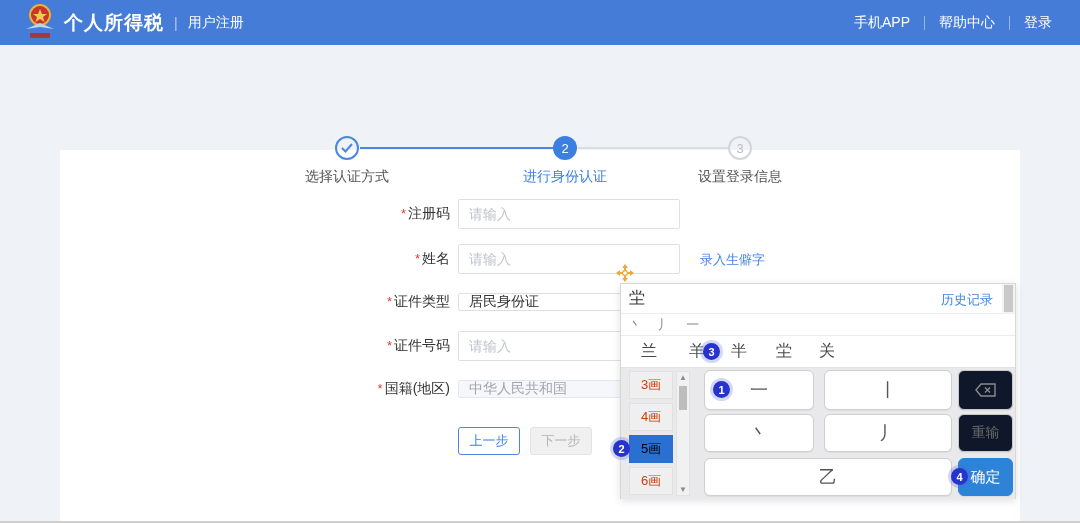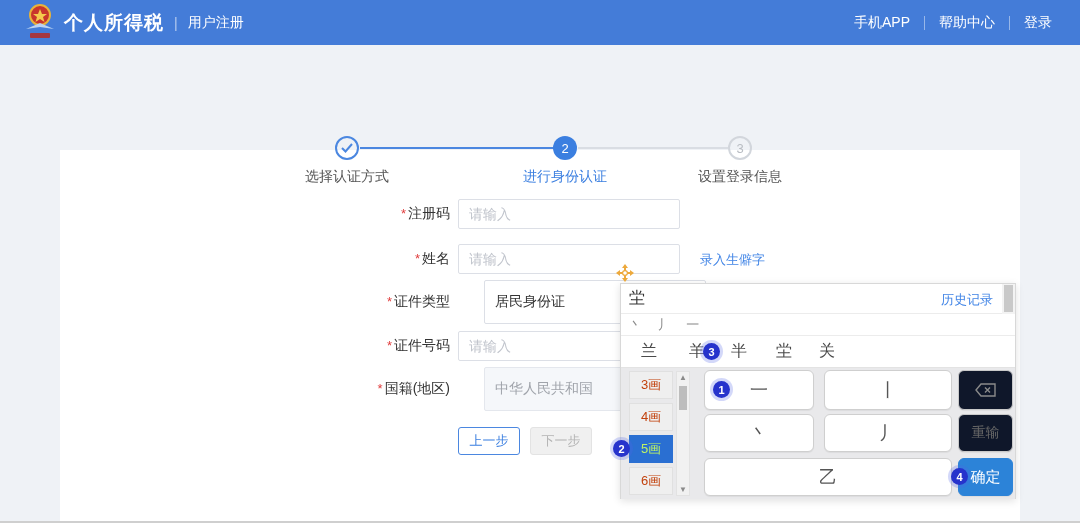--- a/index.html
+++ b/index.html
@@ -42,23 +42,23 @@
   .card { position:absolute; left:60px; top:150px; width:960px; height:373px;
     background:#fff; z-index:1; }
   .form-row { position:absolute; height:30px; display:flex; align-items:center; }
   .form-label { position:absolute; width:190px; text-align:right; font-size:14px; color:#333; }
   .req { color:#e03c3c; margin-right:2px; font-size:13px; }
   .fr-input { position:absolute; left:398px; width:222px; height:30px;
     border:1px solid #dcdfe6; border-radius:2px; padding:0 10px; font-size:14px;
     color:#333; background:#fff; outline:none;
     font-family:"Liberation Sans","DejaVu Sans",sans-serif; }
   .fr-input::placeholder { color:#c0c4cc; }
-  .fr-select { position:absolute; left:398px; width:222px; height:44px;
+  .fr-select { position:absolute; left:398px; width:222px; height:18px;
     border:1px solid #dcdfe6; border-radius:2px; padding:0 10px; font-size:14px;
-    color:#333; background:#fff; display:flex; align-items:center; cursor:pointer;margin-left:26px; }
+    color:#333; background:#fff; display:flex; align-items:center; cursor:pointer; }
   .fr-disabled { background:#f5f7fa; color:#a0a4ab; border-color:#e4e7ed; }
   .field-link { position:absolute; font-size:13px; color:#4285e6; cursor:pointer; }
   .btn { position:absolute; height:28px; width:62px; border-radius:3px; font-size:13px;
     display:flex; align-items:center; justify-content:center; cursor:pointer;
     font-family:"Liberation Sans","DejaVu Sans",sans-serif; }
   .btn-prev { left:398px; top:277px; background:#fff; border:1px solid #4b87e0; color:#3b7fe0; }
   .btn-next { left:470px; top:277px; background:#f0f0f0; border:1px solid #e3e3e3; color:#b3b3b3; }
   
   .ime { position:absolute; left:620px; top:283px; width:396px; height:216px;
     background:#fff; border:1px solid #d8d8d8; box-shadow:0 2px 8px rgba(0,0,0,.12); z-index:10; }
@@ -72,21 +72,21 @@
   .ime-strokes-row { position:absolute; left:0; top:30px; width:100%; height:22px;
     border-bottom:1px solid #ececec; }
   .ime-strokes { position:absolute; left:8px; top:2px; font-size:13px; color:#8a8a8a; letter-spacing:6px; }
   .ime-cand-row { position:absolute; left:0; top:52px; width:100%; height:32px;
     border-bottom:1px solid #e3e3e3; }
   .cand { position:absolute; top:5px; font-size:16px; color:#4a4a4a; cursor:pointer; }
   .ime-kb { position:absolute; left:0; top:84px; width:100%; height:131px; background:#e9e9eb; }
   .sc-item { position:absolute; left:8px; width:44px; height:28px; background:#efefef;
     border:1px solid #e0e0e0; display:flex; align-items:center; justify-content:center;
     font-size:13px; color:#c2410c; cursor:pointer; }
-  .sc-selected { background:#2a6fd2; border-color:#2a6fd2; color:#bef264; }
+  .sc-selected { background:#2a6fd2; border-color:#2a6fd2; color:#000000; }
   .sc-scroll { position:absolute; left:55px; top:3px; width:14px; height:125px; background:#f1f1f1;
     border:1px solid #e2e2e2; }
   .sc-arrow { position:absolute; left:0; width:12px; text-align:center; font-size:8px; color:#8a8a8a; cursor:pointer; }
   .sc-thumb { position:absolute; left:2px; top:14px; width:8px; height:24px; background:#bdbdbd; cursor:pointer; }
   .key { position:absolute; background:#fff; border:1px solid #cfcfcf; border-radius:6px;
     display:flex; align-items:center; justify-content:center; font-size:18px; color:#555;
     cursor:pointer; box-shadow:0 1px 1px rgba(0,0,0,.06); }
   .key-gray { background:#0f172a; border-color:#c9c9c9; font-size:14px; color:#666; }
   .key-confirm { background:#2c83d8; border-color:#2c83d8; color:#fff; font-size:15px; }
   .badge { position:absolute; width:17px; height:17px; border-radius:50%; background:#2633cc;

